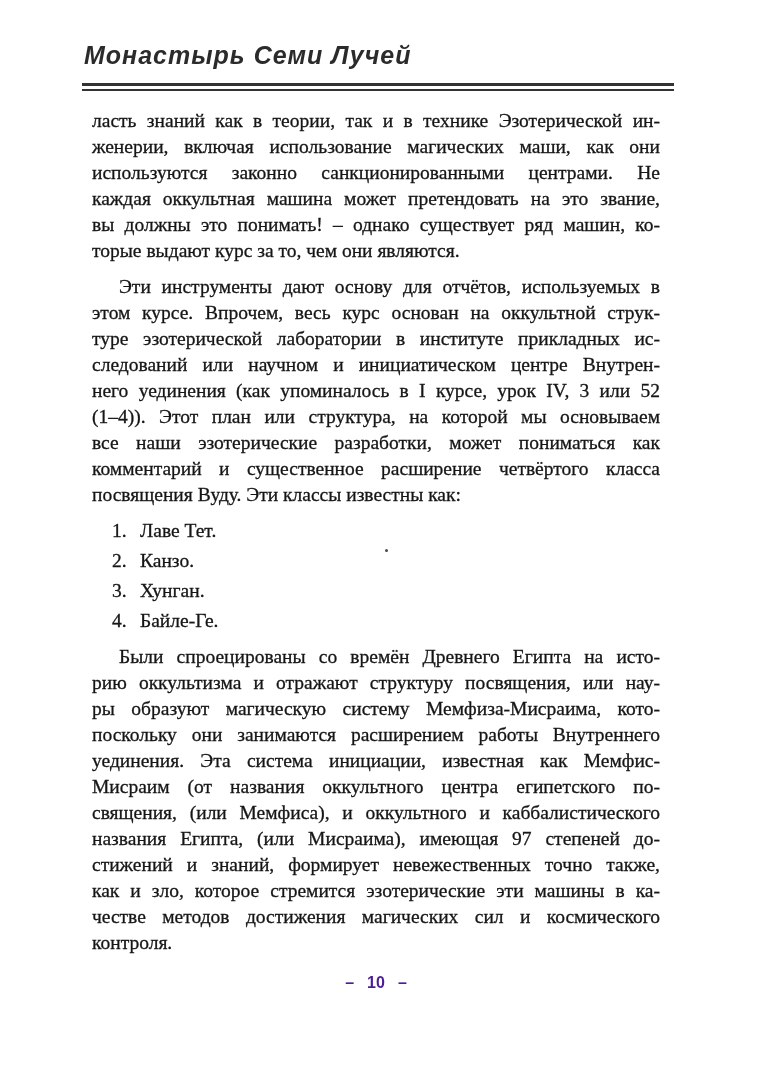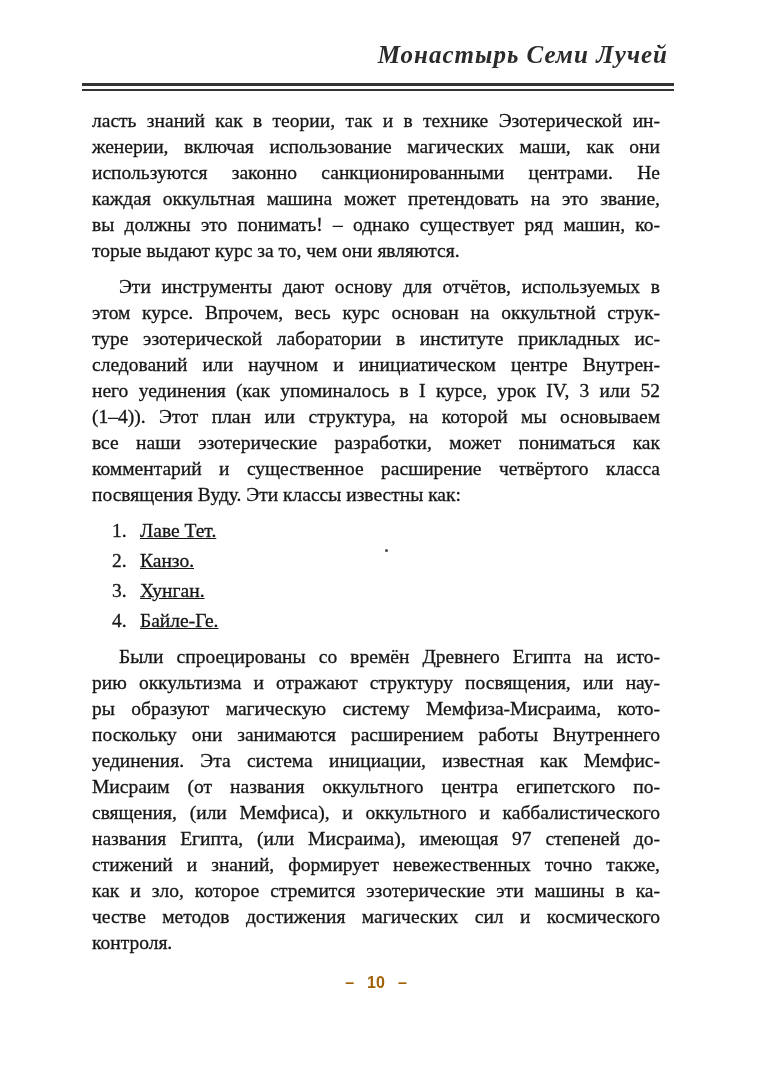--- a/index.html
+++ b/index.html
@@ -16,22 +16,22 @@
     padding-top: 38px;
     overflow: hidden;
     font-family: "Liberation Serif", serif;
     color: #161616;
   }
   .header-title {
     width: 584px;
     margin-left: 84px;
     height: 34px;
     line-height: 34px;
-    text-align: right;
-    font-family: Liberation Serif, serif;
+    text-align: left;
+    font-family: Liberation Sans, sans-serif;
     font-style: italic;
     font-weight: bold;
     font-size: 25px;
     letter-spacing: 1px;
     color: #2b2b2b;
   }
   .header-rule {
     width: 592px;
     margin-left: 82px;
     margin-top: 11px;
@@ -53,36 +53,36 @@
   .line {
     text-align: justify;
     text-align-last: justify;
   }
   .para .line.last { text-align-last: left; }
   .para.indent-first .line.first { text-indent: 27px; }
   .numbered-list {
     margin: 5px 0 4px 0;
     padding-left: 28px;
   }
-  .list-item { line-height: 30px; text-decoration: underline; }
+  .list-item { line-height: 30px; }
   .list-item .num {
     display: inline-block;
     width: 21px;
   }
   .list-item .txt { margin-left: 7px; }
   .page-footer {
     width: 584px;
     margin-left: 84px;
     margin-top: 17px;
     text-align: center;
     font-family: "Liberation Sans", sans-serif;
     font-weight: bold;
     font-size: 16px;
     line-height: 20px;
-    color: #a16207;
+    color: #4c1d95;
   }
   .page-footer .page-num { margin: 0 13px; }
   .scan-speck {
     position: absolute;
     left: 385px;
     top: 549px;
     width: 3px;
     height: 3px;
     border-radius: 50%;
     background: #4a4a4a;

